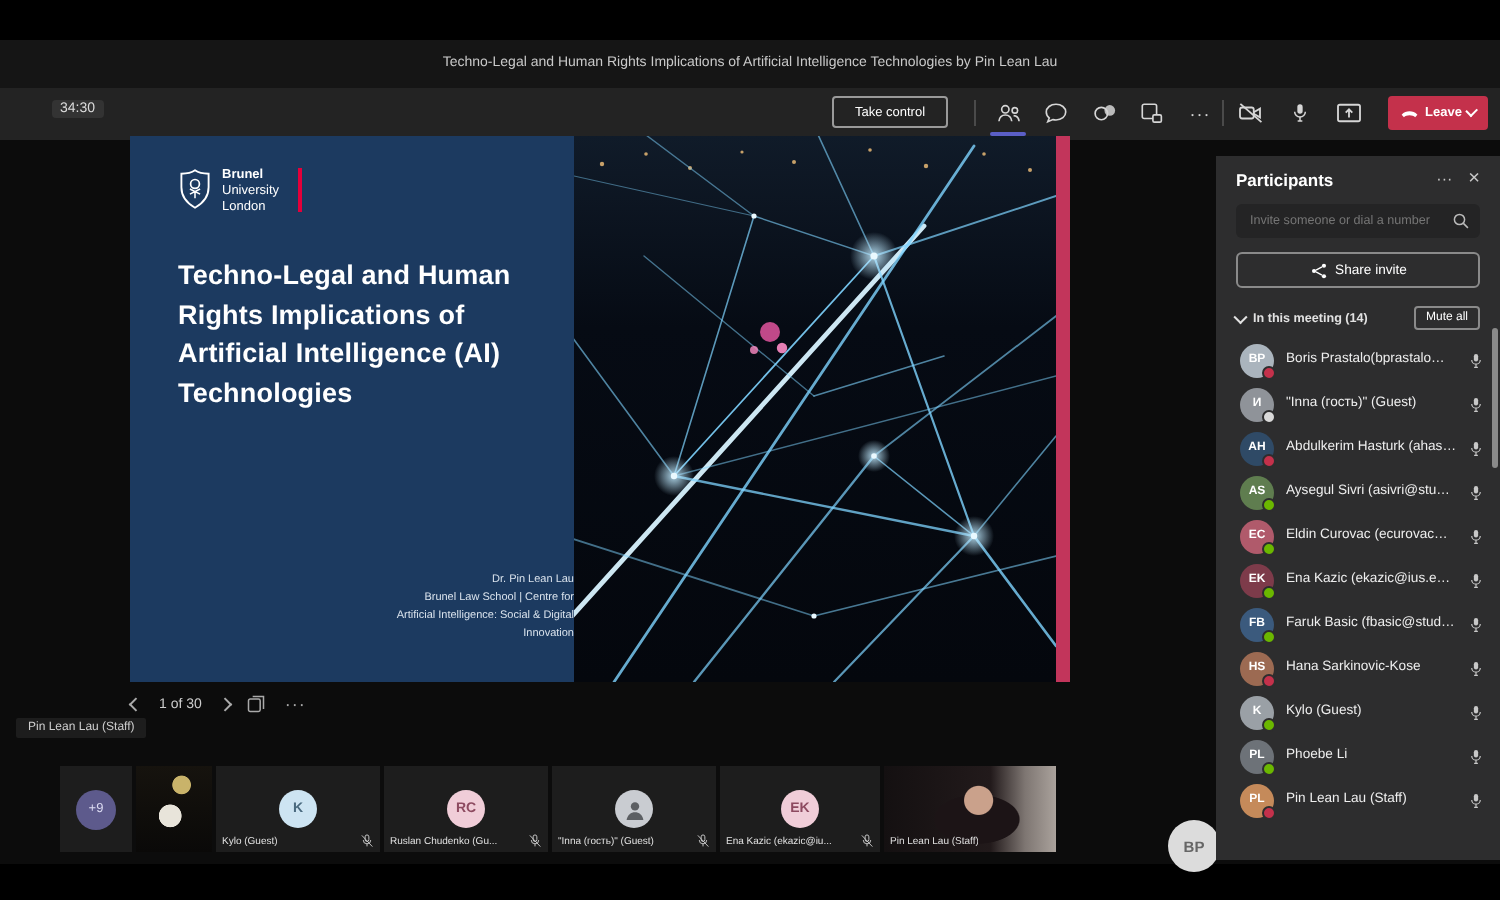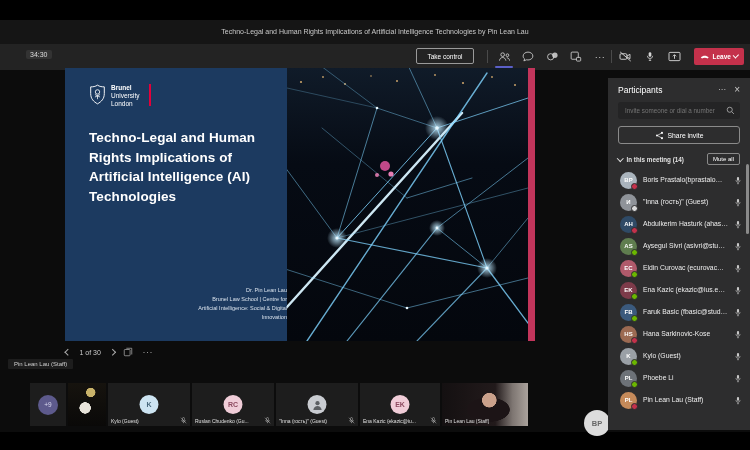--- a/index.html
+++ b/index.html
@@ -63,21 +63,21 @@
   .vid-pin{position:absolute;inset:0;
     background:radial-gradient(circle at 55% 40%, #caa18b 0 13%, rgba(0,0,0,0) 14%),
                radial-gradient(ellipse at 54% 62%, #1c1416 0 32%, rgba(0,0,0,0) 33%),
                linear-gradient(90deg,#141011 0%,#221a1b 62%,#7e7672 82%,#aaa29c 100%);}
   .side-avatar{position:absolute;left:584px;top:390px;width:26px;height:26px;border-radius:50%;
     background:#dcdcdc;color:#666;font-size:7.5px;font-weight:bold;display:flex;align-items:center;justify-content:center;}
 
   
   .panel{position:absolute;left:608px;top:58px;width:142px;height:352px;background:#2d2d2e;color:#ddd;}
   .panel-header{display:flex;align-items:center;padding:7px 10px 5px 10px;}
-  .panel-title{font-size:8.5px;font-weight:normal;color:#fff;flex:1;}
+  .panel-title{font-size:8.5px;font-weight:bold;color:#fff;flex:1;}
   .panel-h-icon{color:#c9c9c9;font-size:8px;margin-left:8px;line-height:1;}
   .search-box{margin:2px 10px 0 10px;height:17px;background:#242425;border-radius:3px;
     display:flex;align-items:center;padding:0 5px;gap:4px;}
   .search-box input{flex:1;background:transparent;border:0;outline:0;color:#bbb;font-size:6.3px;
     font-family:"Liberation Sans",sans-serif;min-width:0;}
   .search-box .sicon{color:#bbb;display:flex;}
   .share-invite{margin:7px 10px 0 10px;height:16px;border:1px solid #8a8a8a;border-radius:3px;
     display:flex;align-items:center;justify-content:center;gap:4px;color:#fff;font-size:6.8px;}
   .section-row{margin-top:9px;padding:0 10px;display:flex;align-items:center;}
   .section-label{display:flex;align-items:center;gap:4px;font-size:6.3px;font-weight:bold;color:#e2e2e2;flex:1;}

